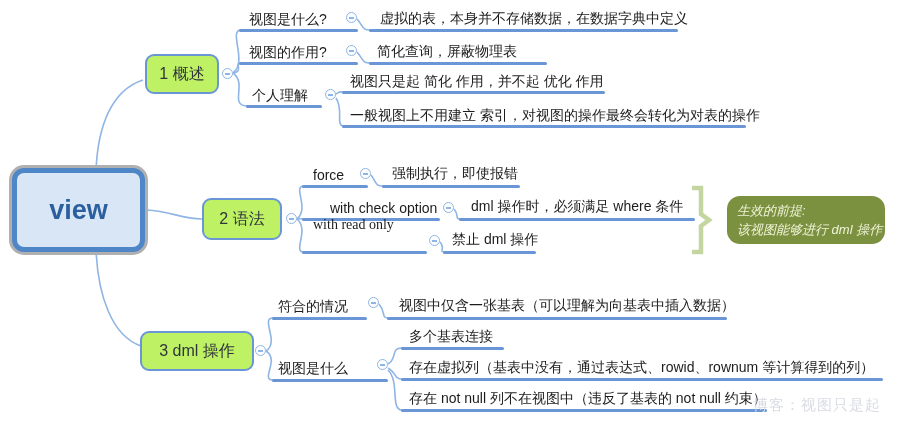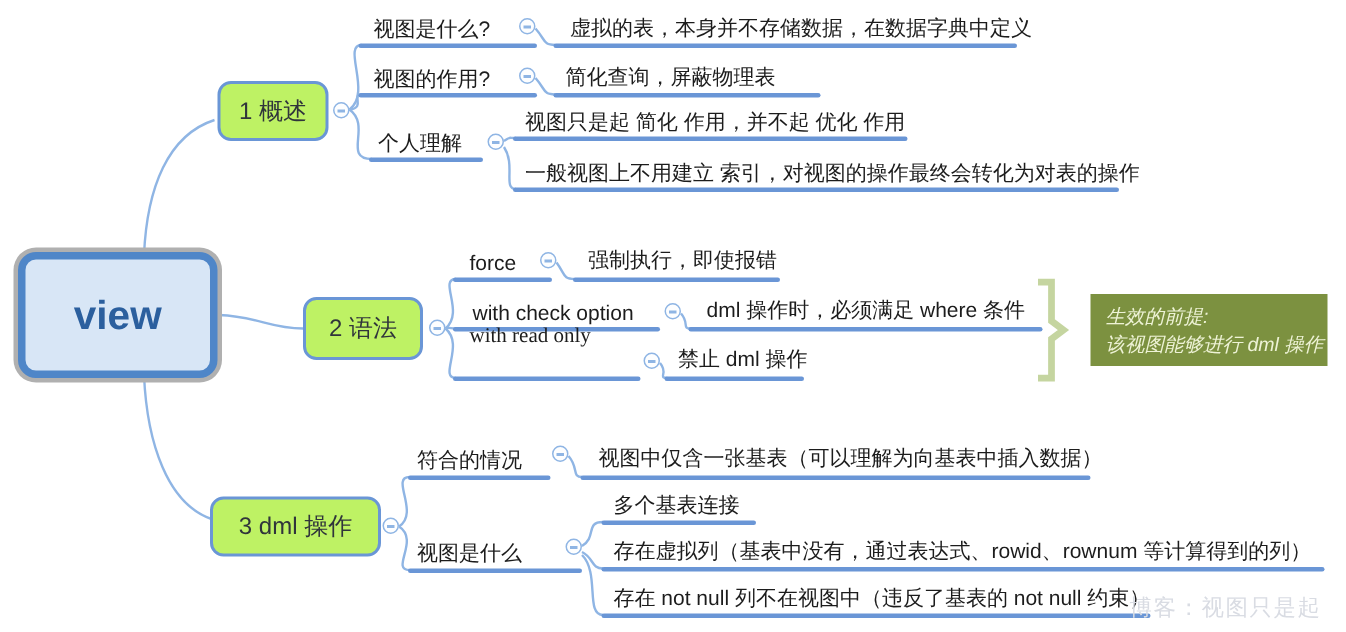--- a/index.html
+++ b/index.html
@@ -25,21 +25,21 @@
   }
   .toggle{
     position:absolute;width:11px;height:11px;border:1px solid #8fb5e4;border-radius:50%;
     background:#fdfeff;box-sizing:border-box;
   }
   .toggle::after{
     content:"";position:absolute;left:2px;right:2px;top:4px;height:1.5px;background:#8fb5e4;
   }
   .callout{
     position:absolute;left:727px;top:196px;width:158px;height:48px;box-sizing:border-box;
-    background:#7c9140;border-radius:0;padding:5px 10px;
+    background:#7c9140;border-radius:13px;padding:5px 10px;
     font-size:13px;font-style:italic;color:#eef3d6;line-height:19px;white-space:nowrap;
   }
   .watermark{
     position:absolute;left:753px;top:396px;font-size:15px;color:#d9dce3;
     letter-spacing:1px;white-space:nowrap;
   }
 </style>
 </head>
 <body>
 
@@ -94,21 +94,21 @@
   <span class="txt" style="left:350px;top:72px;">视图只是起 简化 作用，并不起 优化 作用</span>
   <div class="bar" style="left:342px;top:91px;width:263px;"></div>
   <span class="txt" style="left:350px;top:106px;">一般视图上不用建立 索引，对视图的操作最终会转化为对表的操作</span>
   <div class="bar" style="left:342px;top:125px;width:404px;"></div>
 
   <span class="txt" style="left:313px;top:166px;">force</span>
   <div class="bar" style="left:302px;top:185px;width:66px;"></div>
   <span class="txt" style="left:392px;top:164px;">强制执行，即使报错</span>
   <div class="bar" style="left:382px;top:185px;width:138px;"></div>
 
-  <span class="txt" style="left:315px;top:199px;">with check option</span>
+  <span class="txt" style="left:330px;top:199px;">with check option</span>
   <div class="bar" style="left:302px;top:218px;width:138px;"></div>
   <span class="txt" style="left:471px;top:197px;">dml 操作时，必须满足 where 条件</span>
   <div class="bar" style="left:459px;top:218px;width:236px;"></div>
 
   <span class="txt" style="left:313px;top:216px;font-family:Liberation Serif, serif;">with read only</span>
   <div class="bar" style="left:302px;top:251px;width:125px;"></div>
   <span class="txt" style="left:452px;top:230px;">禁止 dml 操作</span>
   <div class="bar" style="left:443px;top:251px;width:93px;"></div>
 
   <div class="callout">

